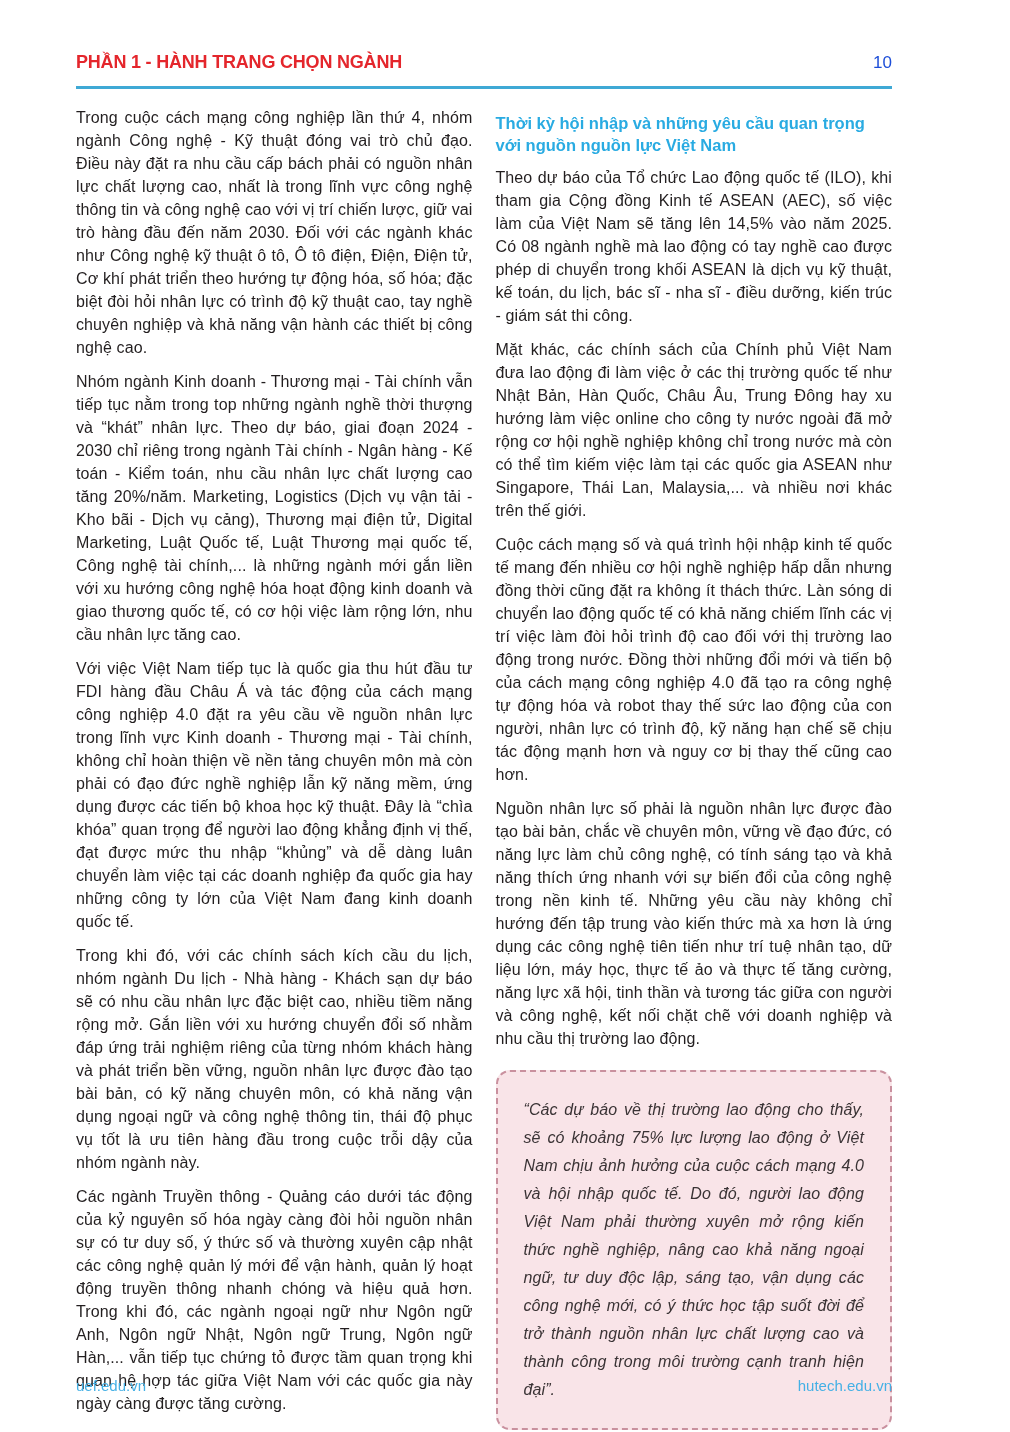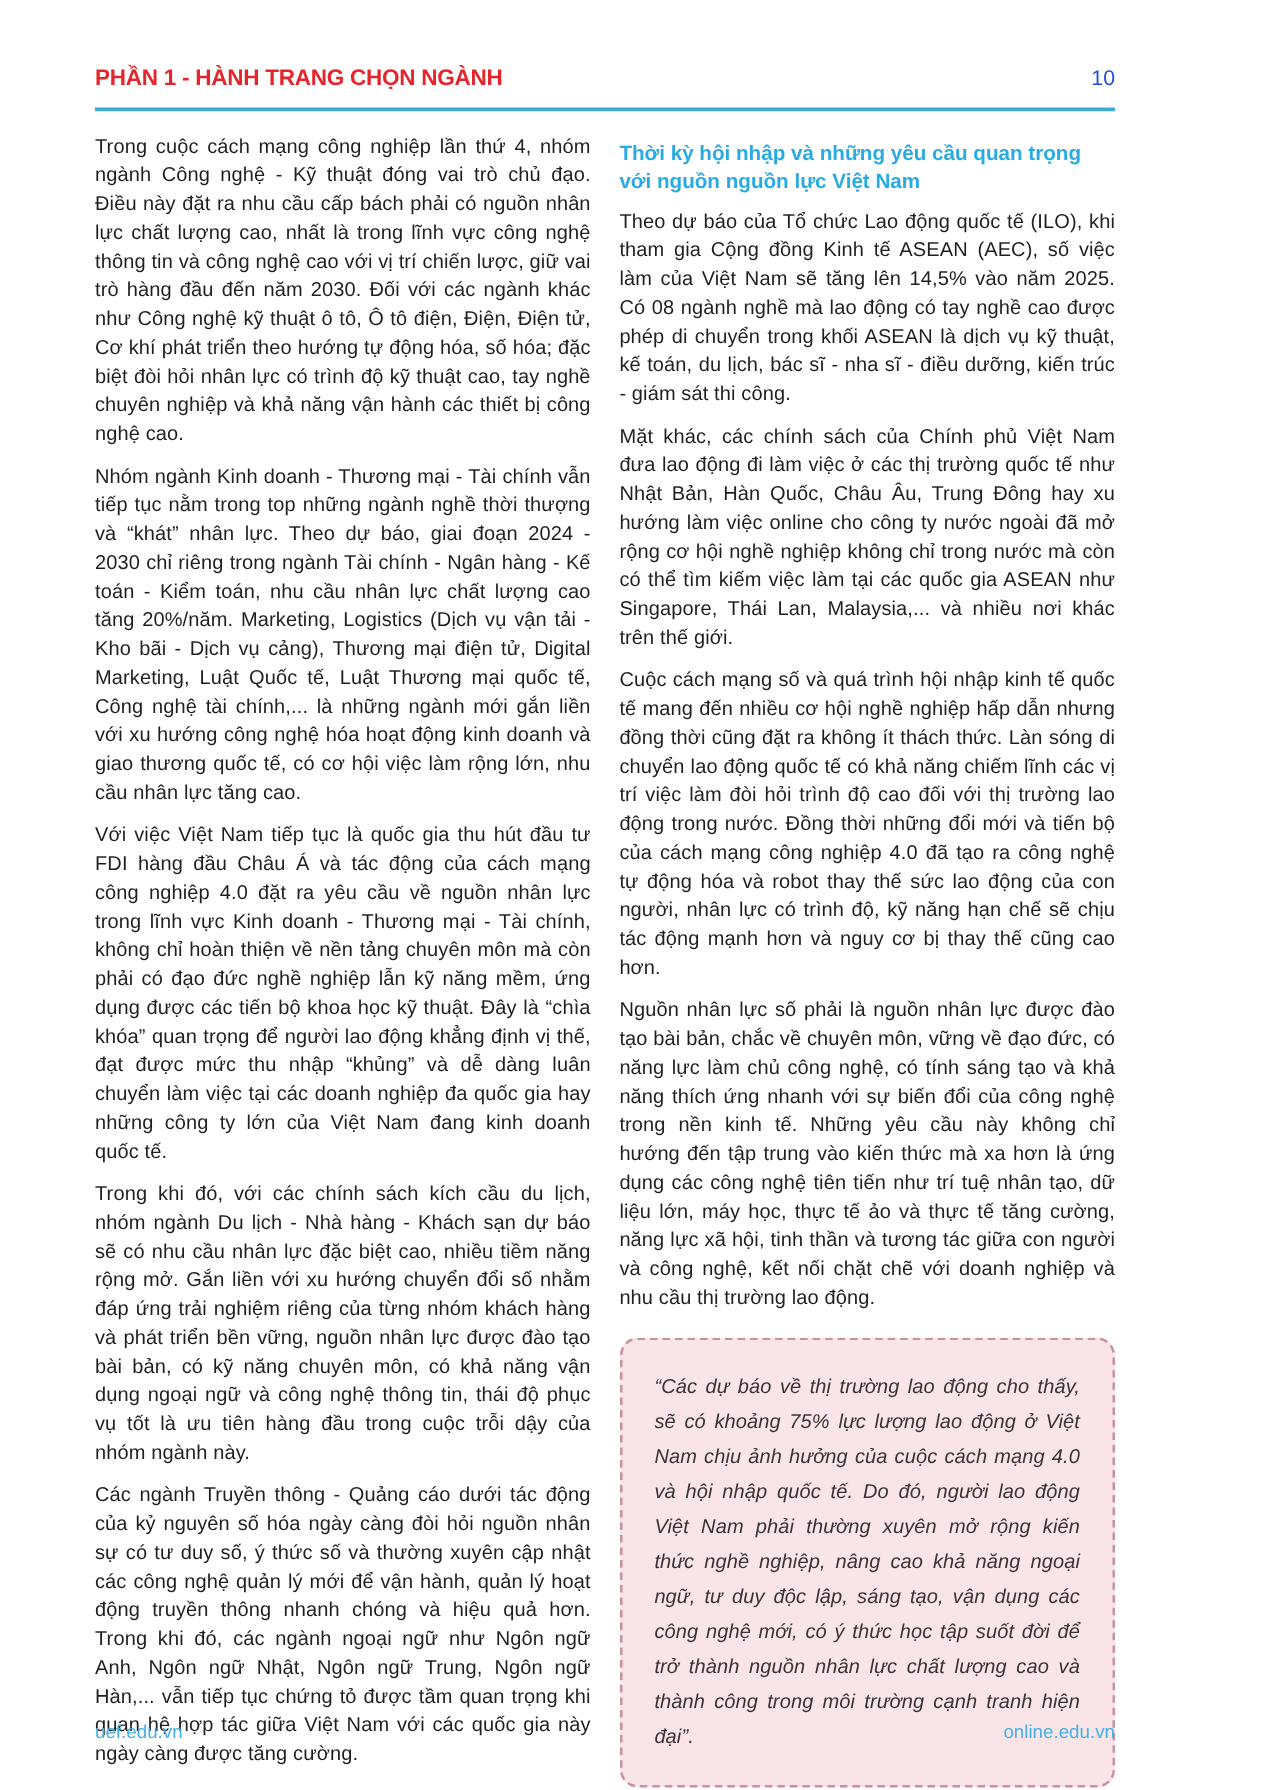--- a/index.html
+++ b/index.html
@@ -109,16 +109,16 @@
 
       <div class="quote-box">
         <p>“Các dự báo về thị trường lao động cho thấy, sẽ có khoảng 75% lực lượng lao động ở Việt Nam chịu ảnh hưởng của cuộc cách mạng 4.0 và hội nhập quốc tế. Do đó, người lao động Việt Nam phải thường xuyên mở rộng kiến thức nghề nghiệp, nâng cao khả năng ngoại ngữ, tư duy độc lập, sáng tạo, vận dụng các công nghệ mới, có ý thức học tập suốt đời để trở thành nguồn nhân lực chất lượng cao và thành công trong môi trường cạnh tranh hiện đại”.</p>
       </div>
     </div>
 
   </div>
 
   <div class="footer">
     <a href="#">uef.edu.vn</a>
-    <a href="#">online.edu.vn</a>
+    <a href="#">hutech.edu.vn</a>
   </div>
 
 </div>
 
 </body></html>

